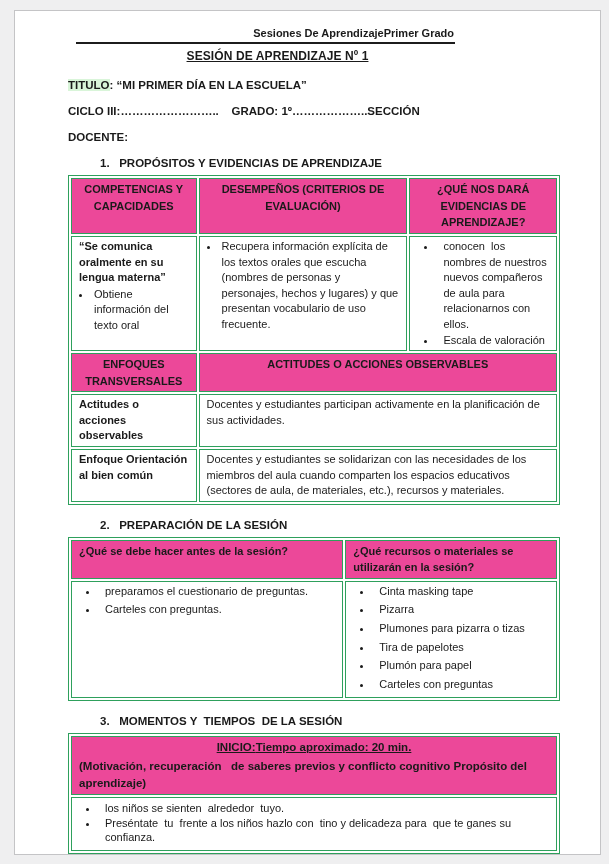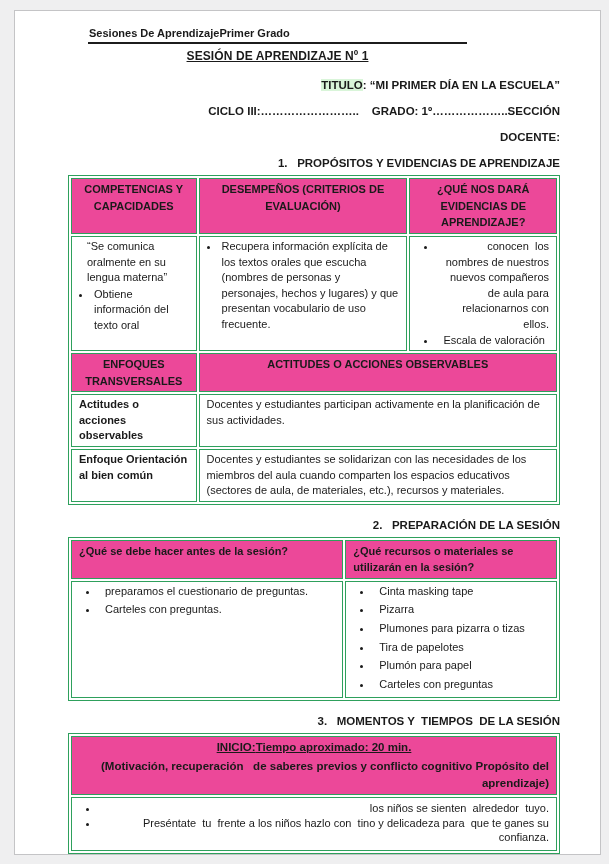--- a/index.html
+++ b/index.html
@@ -11,26 +11,26 @@
     color:#1a1a1a;
   }
   .canvas { position:relative; width:609px; height:864px; padding:10px 0 0 14px; }
   .page {
     width:587px; height:845px;
     background:#ffffff;
     border:1px solid #c4c4c6;
     padding:15px 40px 0 53px;
     overflow:hidden;
   }
-  .pre { white-space:pre-wrap;text-align:right; }
+  .pre { white-space:pre-wrap; }
 
   
   .doc-header {
-    display:flex; justify-content:flex-start;
-    width:379px; margin-left:20px;
+    display:flex; justify-content:flex-end;
+    width:379px; margin-left:8px;
     border-bottom:2px solid #1c1c1c;
     padding:0 1px 1px 1px;
     font-weight:bold; font-size:11px; line-height:1.4;
   }
   .doc-title {
     width:379px; margin-left:20px; margin-top:5px;
     text-align:center; font-weight:bold; font-size:12px;
     text-decoration:underline; letter-spacing:0.1px;
   }
 
@@ -63,21 +63,21 @@
   .t2 col.c2 { width:210px; }
 
   ul.blist { margin:0; padding-left:13px; list-style:disc outside; }
   ul.blist li { padding-left:2px; }
   ul.blist.wide { padding-left:20px; }
   ul.blist.wide li { padding-left:6px; }
   ul.blist.sp li { margin-bottom:3px; }
   ul.blist.tight { line-height:1.33; }
   ul.blist.tight li { margin:0; }
 
-  .quote-line { font-weight:normal; margin-bottom:1px;margin-left:8px; }
+  .quote-line { font-weight:bold; margin-bottom:1px; }
 
   
   .inicio-row { display:flex; justify-content:center; font-size:11.5px; }
   .inicio-row .u { text-decoration:underline; }
   .inicio-sub { font-size:11.5px; margin-top:1px; }
 
   .t3 td.body { padding:3px 7px 5px 7px; }
   .t3 ul { font-size:11px; }
 </style>
 </head>

